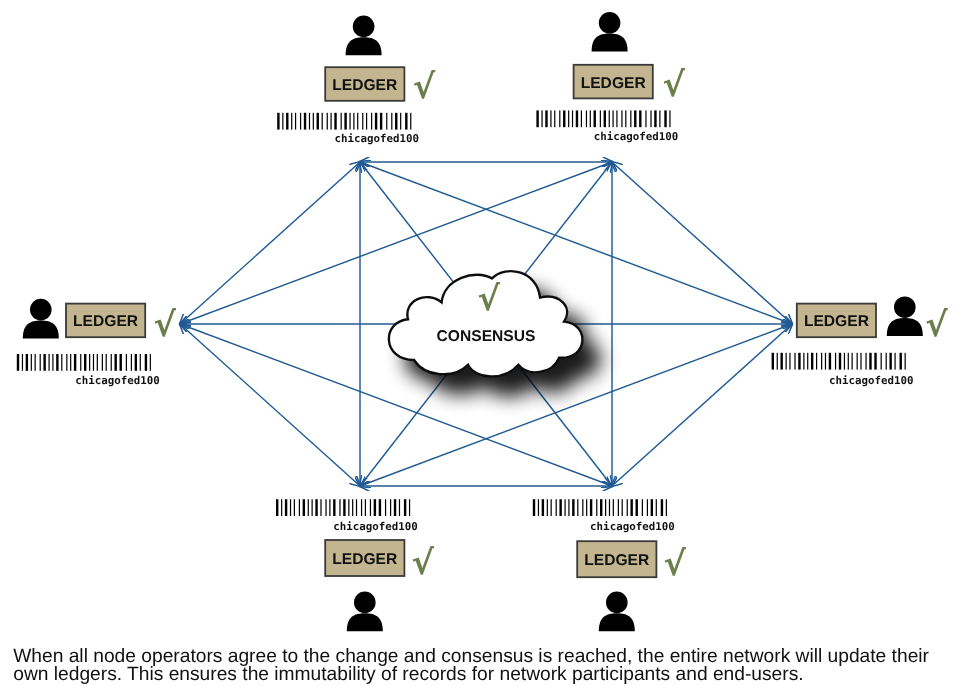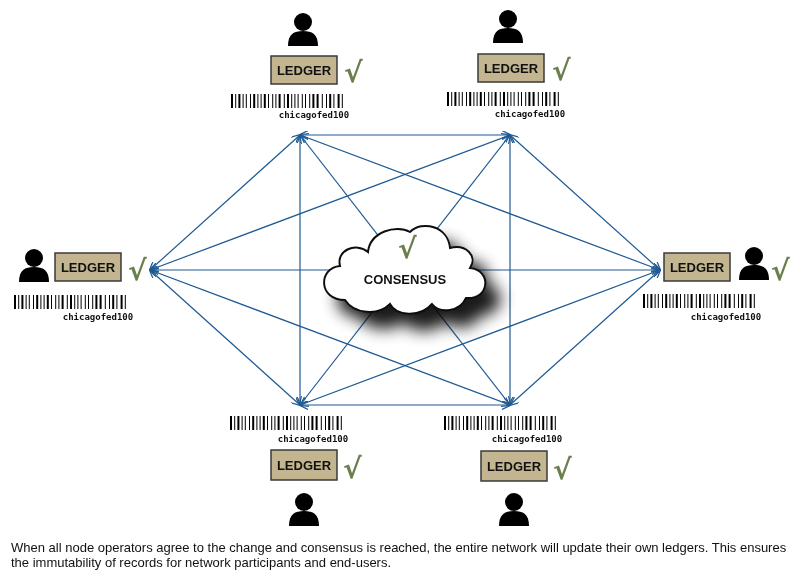--- a/index.html
+++ b/index.html
@@ -4,21 +4,21 @@
 <style>
   html, body { margin:0; padding:0; background:#ffffff; }
   body { width:800px; height:572px; position:relative; overflow:hidden; font-family:"Liberation Sans", sans-serif; }
   #diagram { position:absolute; left:0; top:0; width:800px; height:530px; }
   .ledger-box { fill:#c2b58f; stroke:#3a3a3a; stroke-width:1.5; }
   .ledger-text { font-family:"Liberation Sans", sans-serif; font-weight:bold; font-size:13px; fill:#111; }
   .check { font-family:"DejaVu Sans", sans-serif; font-size:28px; fill:#6b7f4c; font-weight:bold; }
   .bar-label { font-family:"DejaVu Sans Mono", monospace; font-weight:bold; font-size:9px; fill:#111; }
   .edge { stroke:#1f5a93; stroke-width:1.2; fill:none; }
   .cloud-text { font-family:"Liberation Sans", sans-serif; font-weight:bold; font-size:13px; fill:#111; }
-  #caption { position:absolute; left:11px; top:540px; width:790px; font-family:"Liberation Sans", sans-serif; font-size:13px; line-height:15px; color:#111; }
+  #caption { position:absolute; left:11px; top:540px; width:790px; font-family:"Liberation Sans", sans-serif; font-size:16px; line-height:15px; color:#111; }
 </style>
 </head>
 <body>
 
 <svg id="diagram" viewBox="0 0 800 530" xmlns="http://www.w3.org/2000/svg">
   <defs>
     <marker id="arr" viewBox="0 0 10 10" refX="9" refY="5" markerWidth="9" markerHeight="9" orient="auto-start-reverse" markerUnits="userSpaceOnUse">
       <path d="M0,0 L10,5 L0,10" fill="none" stroke="#1f5a93" stroke-width="1.4"></path>
     </marker>
     <filter id="shadow" x="-30%" y="-30%" width="180%" height="180%">

